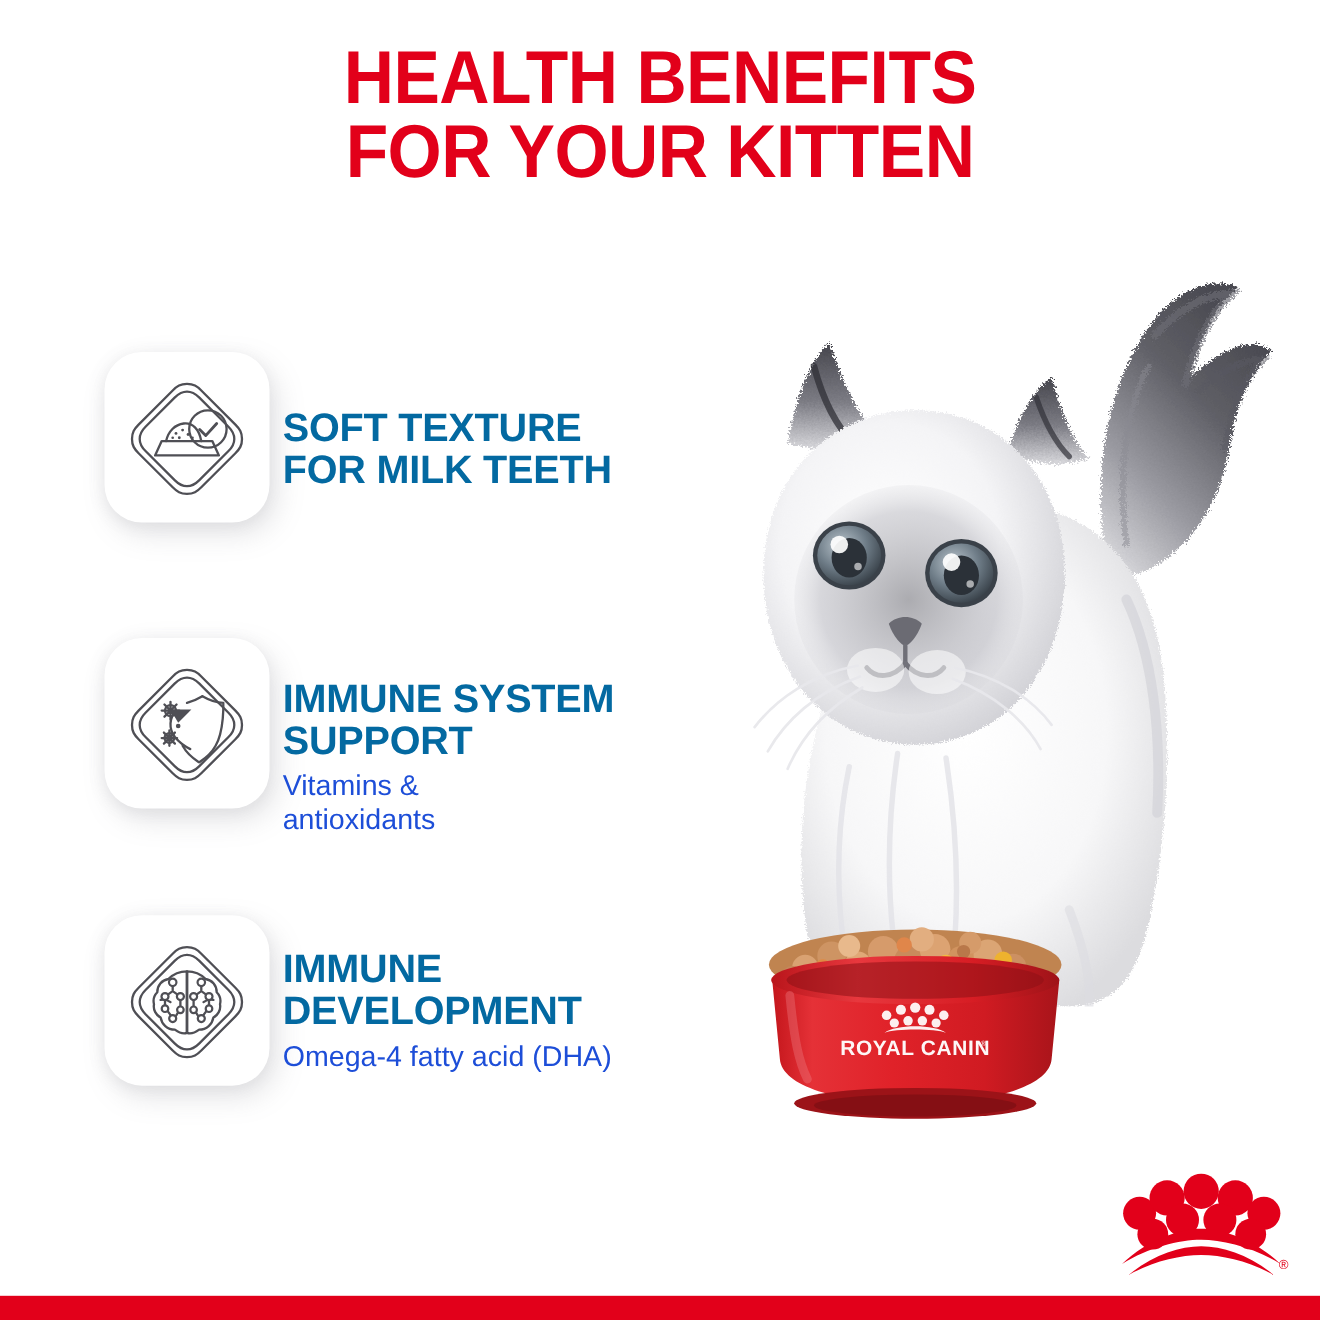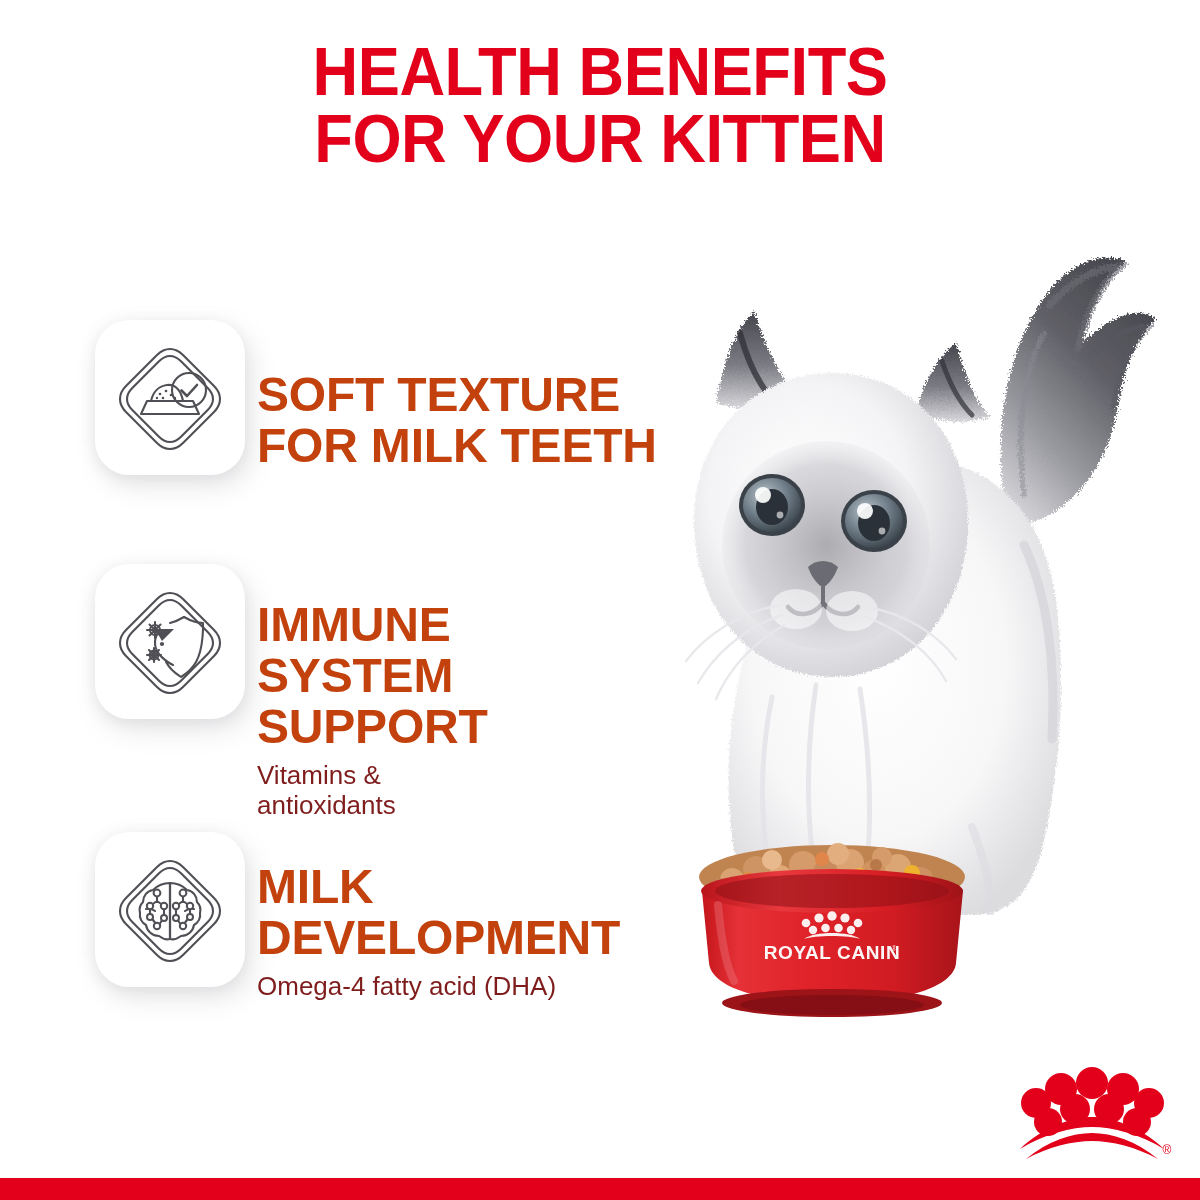--- a/index.html
+++ b/index.html
@@ -34,21 +34,21 @@
   #title .tline { display:block; white-space:nowrap; }
 
   
   .benefit {
     position:absolute;
     left:95px;
     width:560px;
     height:155px;
   }
   #benefit-0 { top:320px; }
-  #benefit-1 { top:564px; }
+  #benefit-1 { top:580px; }
   #benefit-2 { top:832px; }
 
   .icon-card {
     position:absolute;
     left:0; top:0;
     width:150px; height:155px;
     background:#ffffff;
     border-radius:34px;
     box-shadow: 6px 10px 26px rgba(120,120,130,0.20),
                 -2px 2px 14px rgba(120,120,130,0.10);
@@ -63,29 +63,29 @@
   .btext {
     position:absolute;
     left:162px;
     top:50px;
     width:400px;
   }
   #benefit-1 .btext { top:36px; }
   #benefit-2 .btext { top:30px; }
 
   .bhead {
-    color:#c2410c;
-    font-size:48px;
+    color:#0369a1;
+    font-size:36px;
     font-weight:bold;
     line-height:1.06;
     letter-spacing:-0.2px;
     white-space:pre-line;
   }
   .bsub {
-    color:#7f1d1d;
+    color:#1d4ed8;
     font-size:26px;
     font-weight:normal;
     line-height:1.18;
     margin-top:7px;
     white-space:pre-line;
   }
 
   
   #kitten {
     position:absolute;
@@ -213,21 +213,21 @@
               <circle cx="77" cy="52" r="3.2"></circle>
             <circle cx="63" cy="52" r="3.2"></circle>
               <circle cx="77" cy="63" r="3"></circle>
             <circle cx="63" cy="64" r="3"></circle>
               <circle cx="70" cy="72" r="3.2"></circle>
           </g>
         </svg>
       </div>
     </div>
     <div class="btext">
-      <div class="bhead">MILK
+      <div class="bhead">IMMUNE
 DEVELOPMENT</div>
       <div class="bsub">Omega-4 fatty acid (DHA)</div>
     </div>
   </div>
 
   <div id="kitten">
     <svg viewBox="0 0 560 700">
       <defs>
         <radialGradient id="bodyG" cx="45%" cy="45%" r="62%">
           <stop offset="0%" stop-color="#ffffff"></stop>

